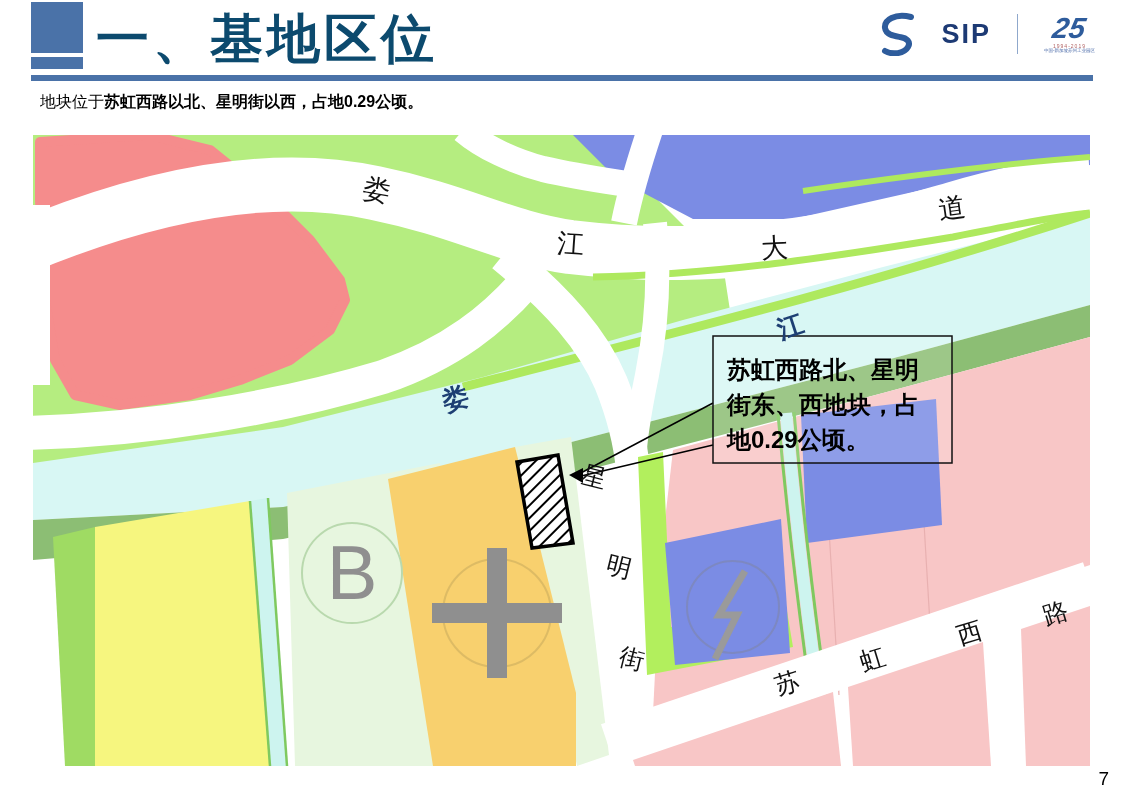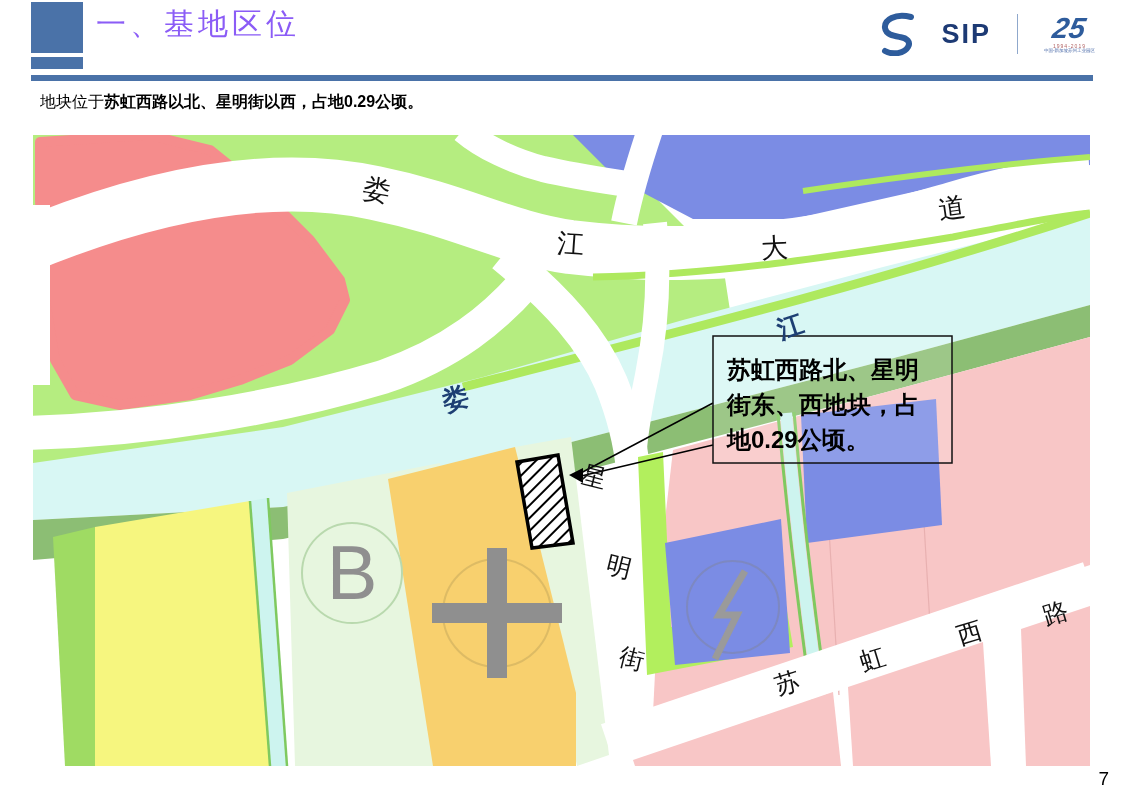--- a/index.html
+++ b/index.html
@@ -4,22 +4,22 @@
 <style>
   html,body{margin:0;padding:0;}
   body{
     width:1123px;height:794px;position:relative;overflow:hidden;
     background:#ffffff;font-family:"Liberation Sans","DejaVu Sans",sans-serif;
   }
   
   .deco-big{position:absolute;left:31px;top:2px;width:52px;height:51px;background:#4a72a8;}
   .deco-small{position:absolute;left:31px;top:57px;width:52px;height:12px;background:#4a72a8;}
   .title{
-    position:absolute;left:96px;top:4px;font-size:30px;font-weight:normal;
-    color:#8b5cf6;letter-spacing:4px;white-space:nowrap;
+    position:absolute;left:96px;top:4px;font-size:53px;font-weight:bold;
+    color:#0c4a6e;letter-spacing:4px;white-space:nowrap;
   }
   .underline{position:absolute;left:31px;top:75px;width:1062px;height:6px;background:#4a72a8;}
   .logo{position:absolute;top:12px;right:28px;display:flex;align-items:center;gap:26px;}
   .logo-sip{font-size:27px;font-weight:bold;color:#1d3a74;letter-spacing:2px;}
   .logo-div{width:1px;height:40px;background:#8fa8cc;}
   .logo-25-wrap{display:flex;flex-direction:column;align-items:center;line-height:1;}
   .logo-25{font-size:29px;font-weight:bold;font-style:italic;color:#2e5c9c;transform:skewX(-10deg);}
   .logo-years{font-size:5px;color:#b06060;margin-top:1px;letter-spacing:1px;}
   .logo-cap{font-size:4.5px;color:#4a6aa8;white-space:nowrap;}
   

